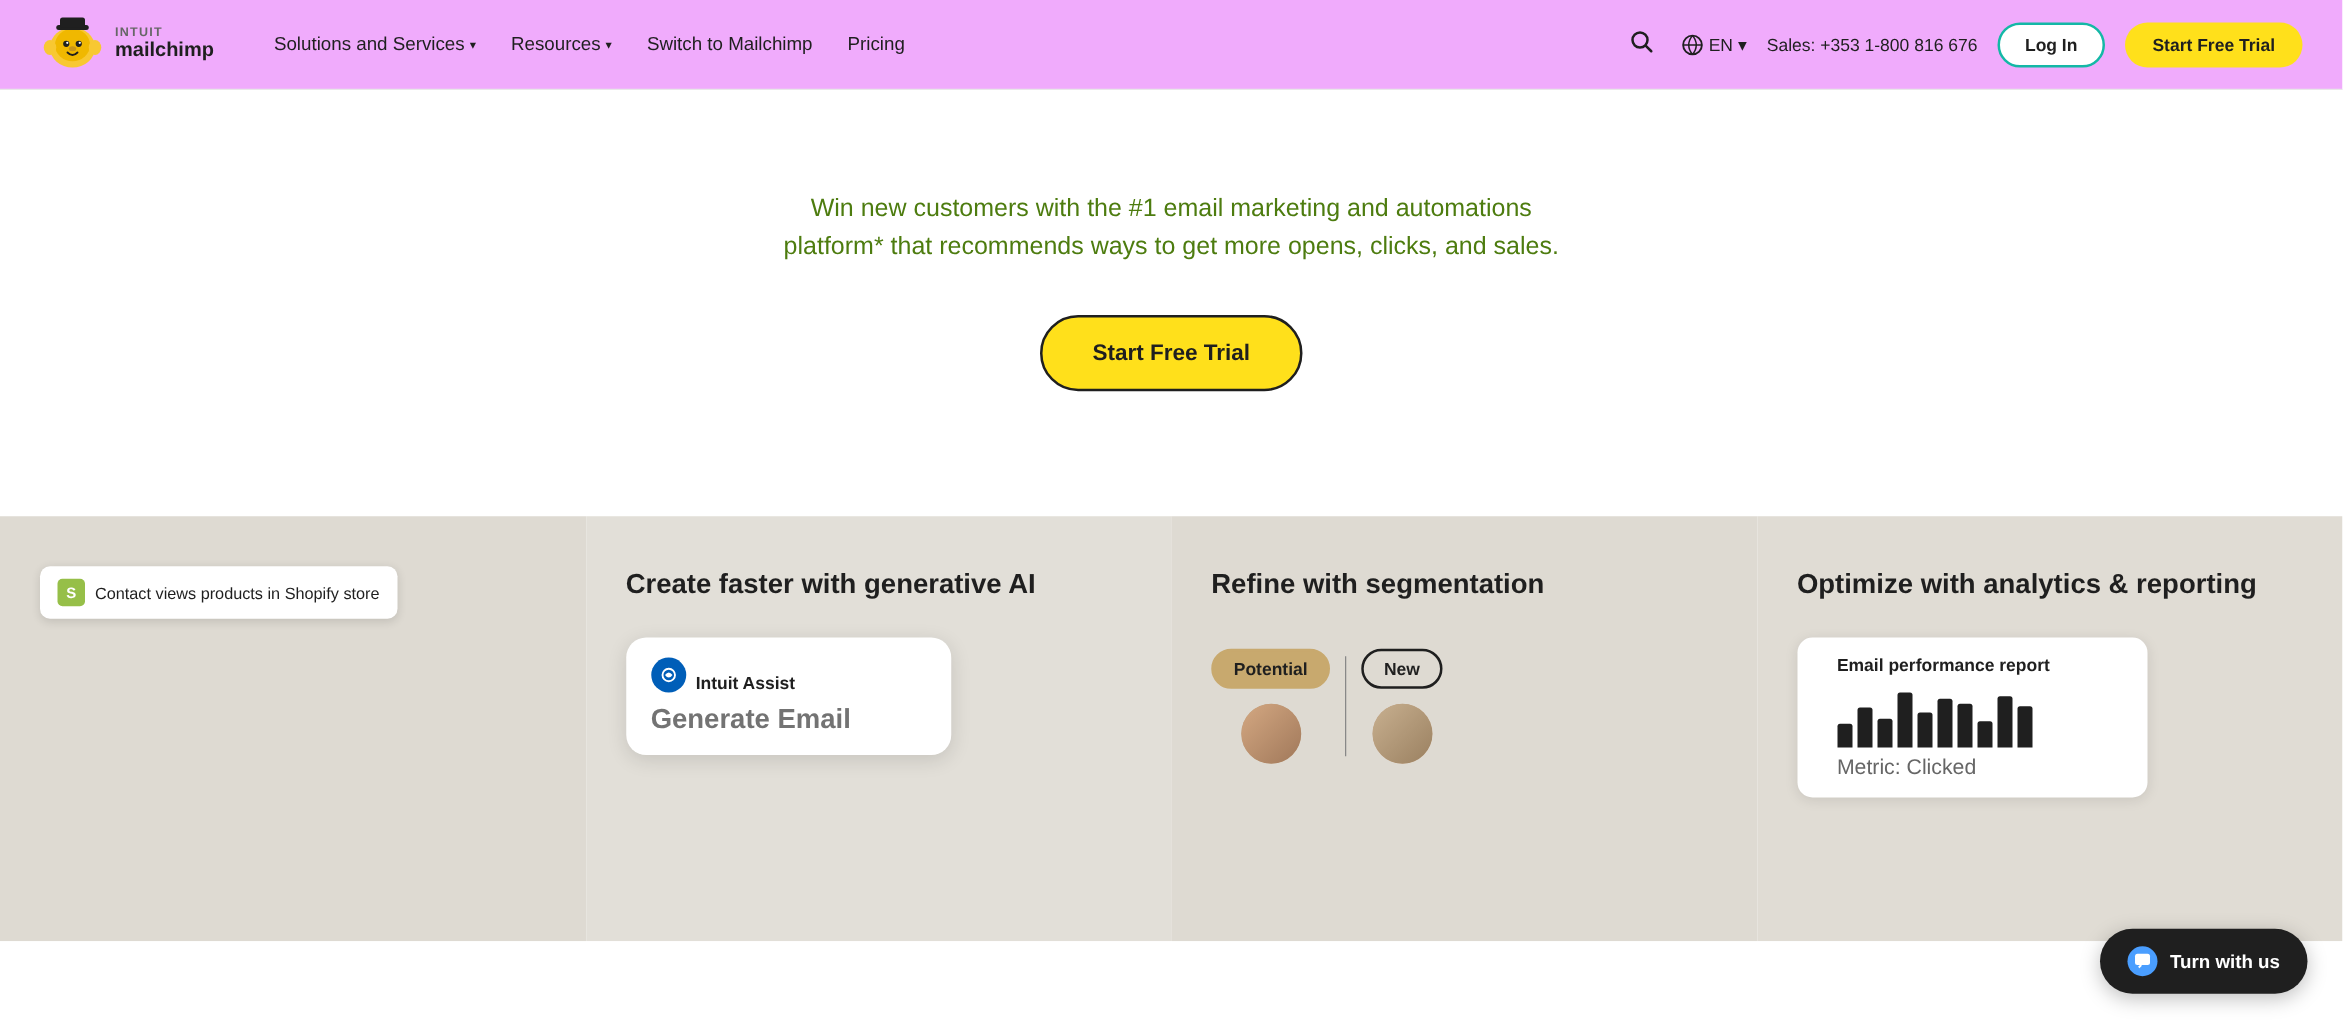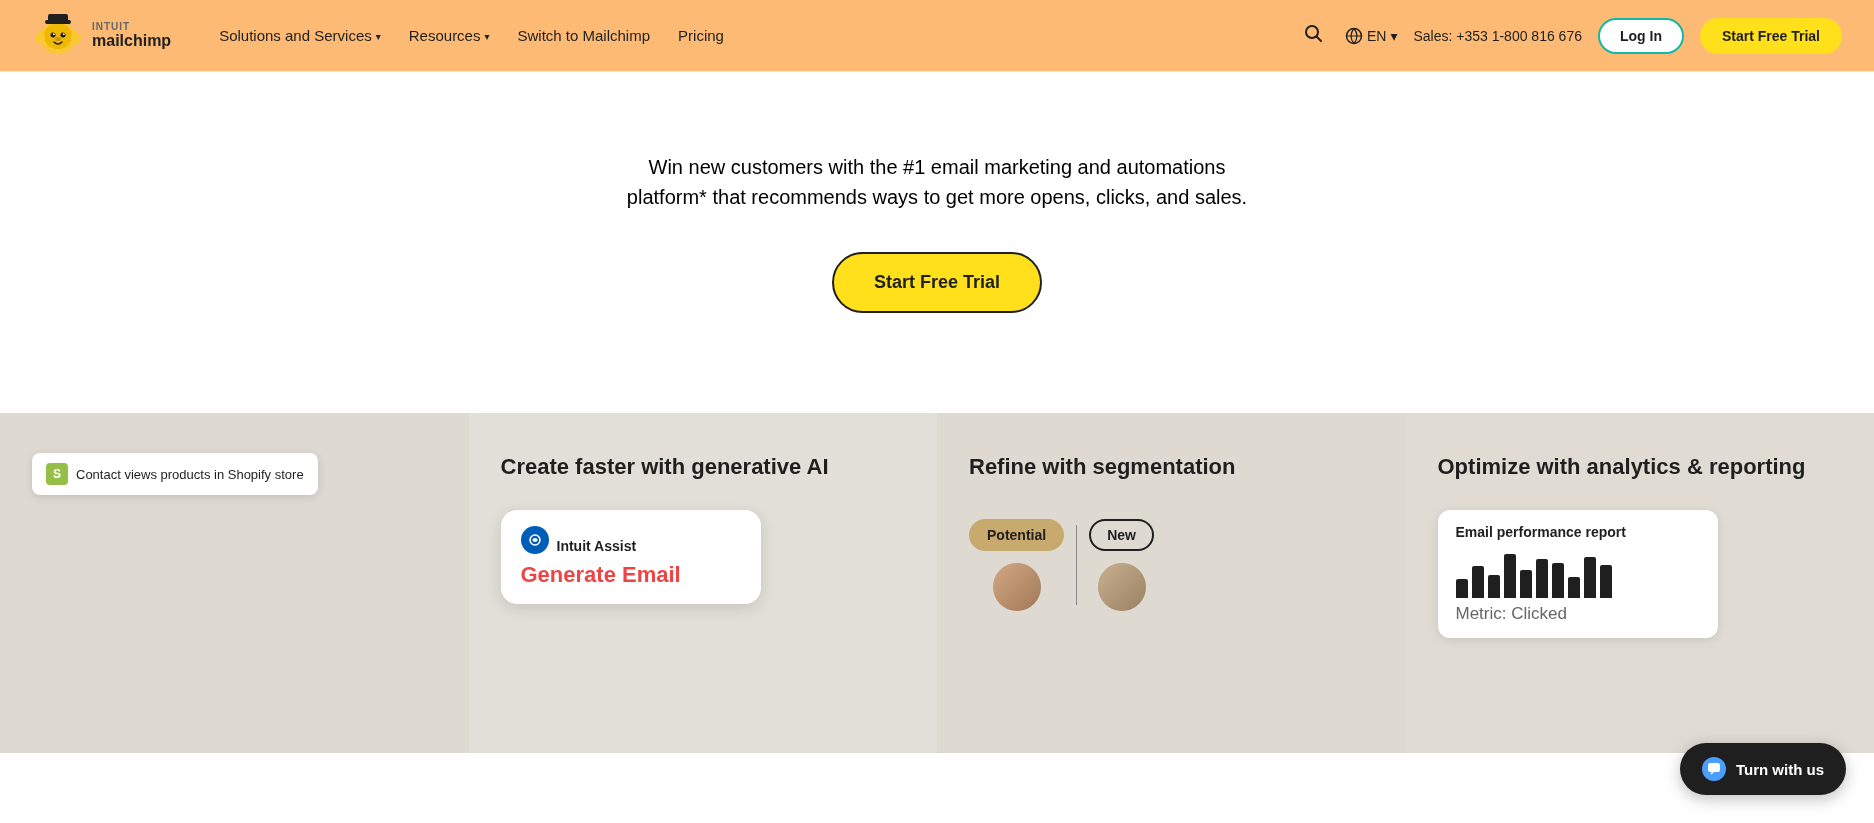--- a/index.html
+++ b/index.html
@@ -4,21 +4,21 @@
   <style>
     * { margin: 0; padding: 0; box-sizing: border-box; }
     body { font-family: 'Helvetica Neue', Arial, sans-serif; background: #fff; overflow-x: hidden; }
 
     
     nav {
       display: flex;
       align-items: center;
       padding: 0 32px;
       height: 72px;
-      background: #fdba74;
+      background: #f0abfc;
       border-bottom: 1px solid #e8e8e8;
       position: sticky;
       top: 0;
       z-index: 100;
     }
     .logo-area {
       display: flex;
       align-items: center;
       gap: 8px;
       margin-right: 36px;
@@ -112,21 +112,21 @@
       font-size: 58px;
       font-weight: 800;
       color: #1f1f1f;
       line-height: 1.1;
       max-width: 800px;
       margin-bottom: 24px;
       letter-spacing: -1px;
     }
     .hero-subtitle {
       font-size: 20px;
-      color: #000000;
+      color: #4d7c0f;
       max-width: 660px;
       line-height: 1.5;
       margin-bottom: 40px;
     }
     .trial-btn-hero {
       background: #ffe01b;
       border: 2px solid #1f1f1f;
       border-radius: 32px;
       padding: 18px 40px;
       font-size: 18px;
@@ -211,21 +211,21 @@
       justify-content: center;
     }
     .intuit-assist-title {
       font-size: 14px;
       font-weight: 600;
       color: #1f1f1f;
     }
     .generate-email-text {
       font-size: 22px;
       font-weight: 700;
-      color: #ef4444;
+      color: #737373;
     }
 
     
     .seg-tags {
       display: flex;
       gap: 8px;
       align-items: flex-start;
       margin-top: 37px;
     }
     .seg-tag-group {
@@ -267,21 +267,21 @@
       background: linear-gradient(135deg, #d4a882, #a0785a);
     }
     .seg-avatar-2 {
       background: linear-gradient(135deg, #c8b090, #9a8060);
     }
 
     
     .perf-card {
       background: #fff;
       border-radius: 12px;
-      padding: 14px 18px;
+      padding: 14px 32px;
       box-shadow: 0 2px 10px rgba(0,0,0,0.1);
       max-width: 280px;
       margin-top: 10px;
     }
     .perf-title {
       font-size: 14px;
       font-weight: 600;
       color: #1f1f1f;
       margin-bottom: 10px;
     }

